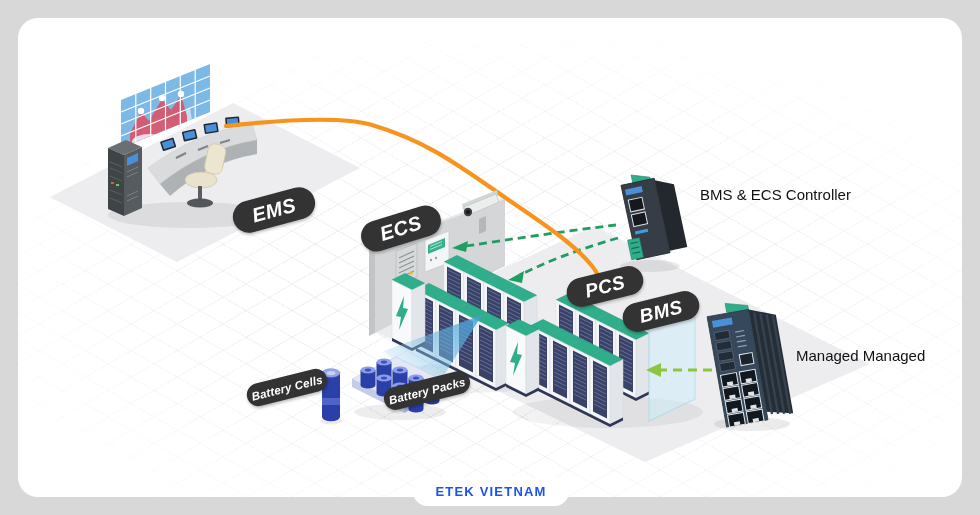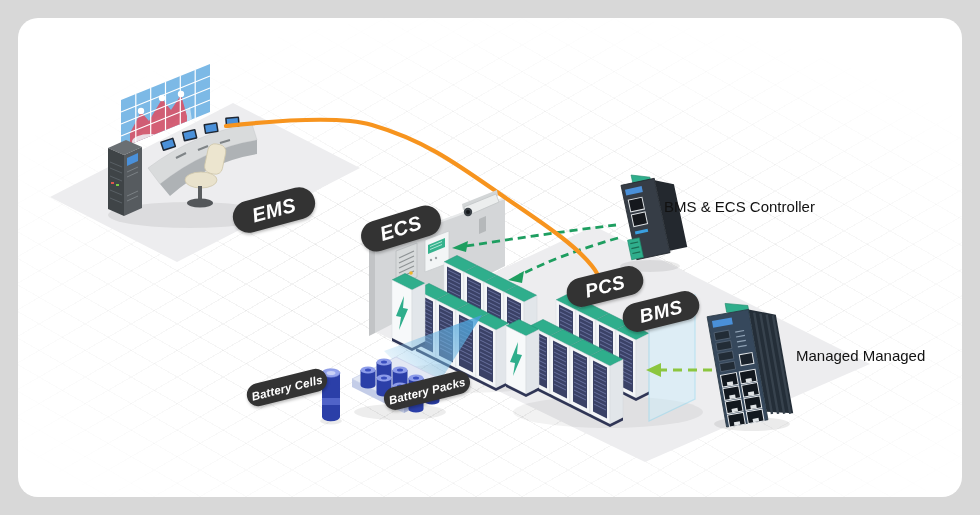--- a/index.html
+++ b/index.html
@@ -31,21 +31,21 @@
   .pill-sm{font-size:11.5px;letter-spacing:0.2px;}
   #pill-ems   {left:232px;top:194px;width:84px;height:32px;transform:rotate(-15deg);}
   #pill-ecs   {left:360px;top:213px;width:82px;height:31px;transform:rotate(-17deg);}
   #pill-pcs   {left:566px;top:272px;width:78px;height:29px;transform:rotate(-14deg);font-size:19px;}
   #pill-bms   {left:622px;top:297px;width:78px;height:29px;transform:rotate(-14deg);font-size:19px;}
   #pill-bcells{left:246px;top:376px;width:82px;height:23px;transform:rotate(-14deg);}
   #pill-bpacks{left:383px;top:379px;width:88px;height:23px;transform:rotate(-14deg);}
   .annotation{
     position:absolute;z-index:3;color:#111111;font-size:15px;font-weight:500;white-space:nowrap;
   }
-  #ann-controller{left:664px;top:186px;margin-top:12px;}
+  #ann-controller{left:700px;top:186px;}
   #ann-switch{left:796px;top:347px;}
   #logo-bump{
     position:absolute;z-index:3;left:413px;top:477px;width:156px;height:29px;
     background:#ffffff;border-radius:15px;
     display:flex;align-items:center;justify-content:center;
   }
   #logo-text{
     color:#1a53f0;font-weight:bold;font-size:13px;letter-spacing:1.2px;white-space:nowrap;
   }
 </style>
@@ -321,13 +321,16 @@
   <div class="pill pill-lg" id="pill-ems">EMS</div>
   <div class="pill pill-lg" id="pill-ecs">ECS</div>
   <div class="pill" id="pill-pcs">PCS</div>
   <div class="pill" id="pill-bms">BMS</div>
   <div class="pill pill-sm" id="pill-bcells">Battery Cells</div>
   <div class="pill pill-sm" id="pill-bpacks">Battery Packs</div>
 
   <div class="annotation" id="ann-controller">BMS &amp; ECS Controller</div>
   <div class="annotation" id="ann-switch">Managed Managed</div>
 
+  <div id="logo-bump">
+    <span id="logo-text">ETEK VIETNAM</span>
+  </div>
 </div>
 
 </body></html>

